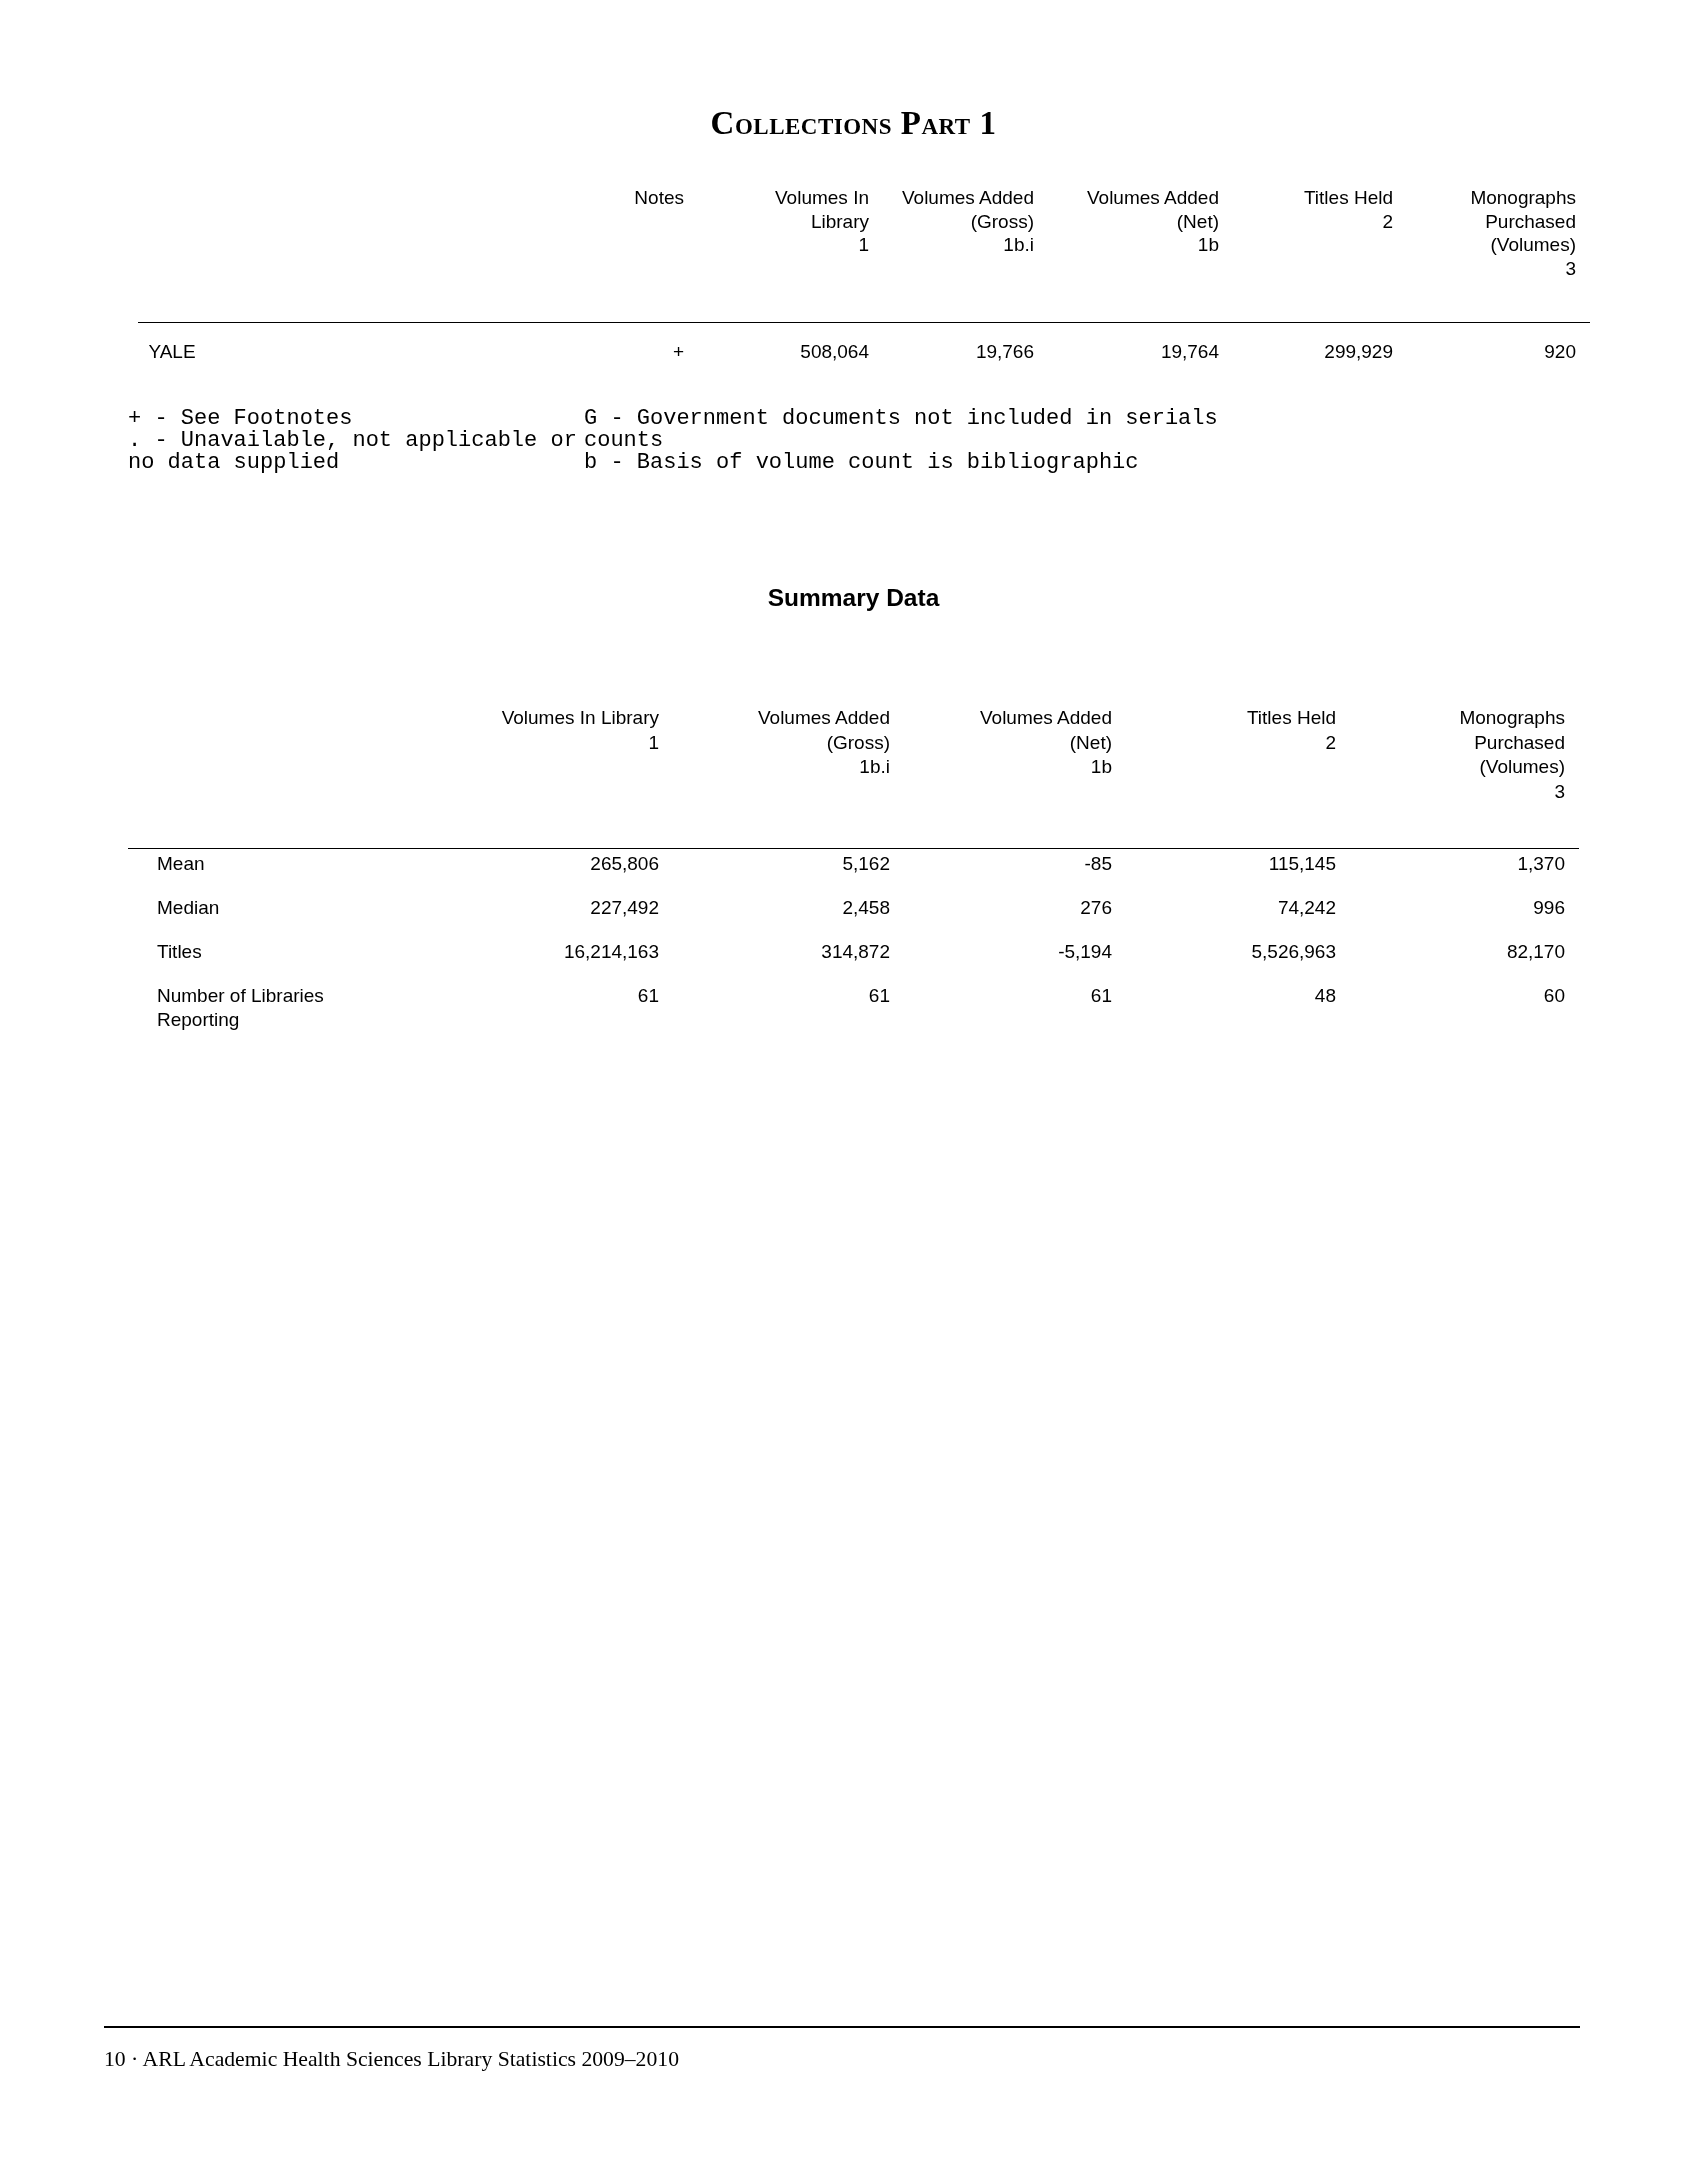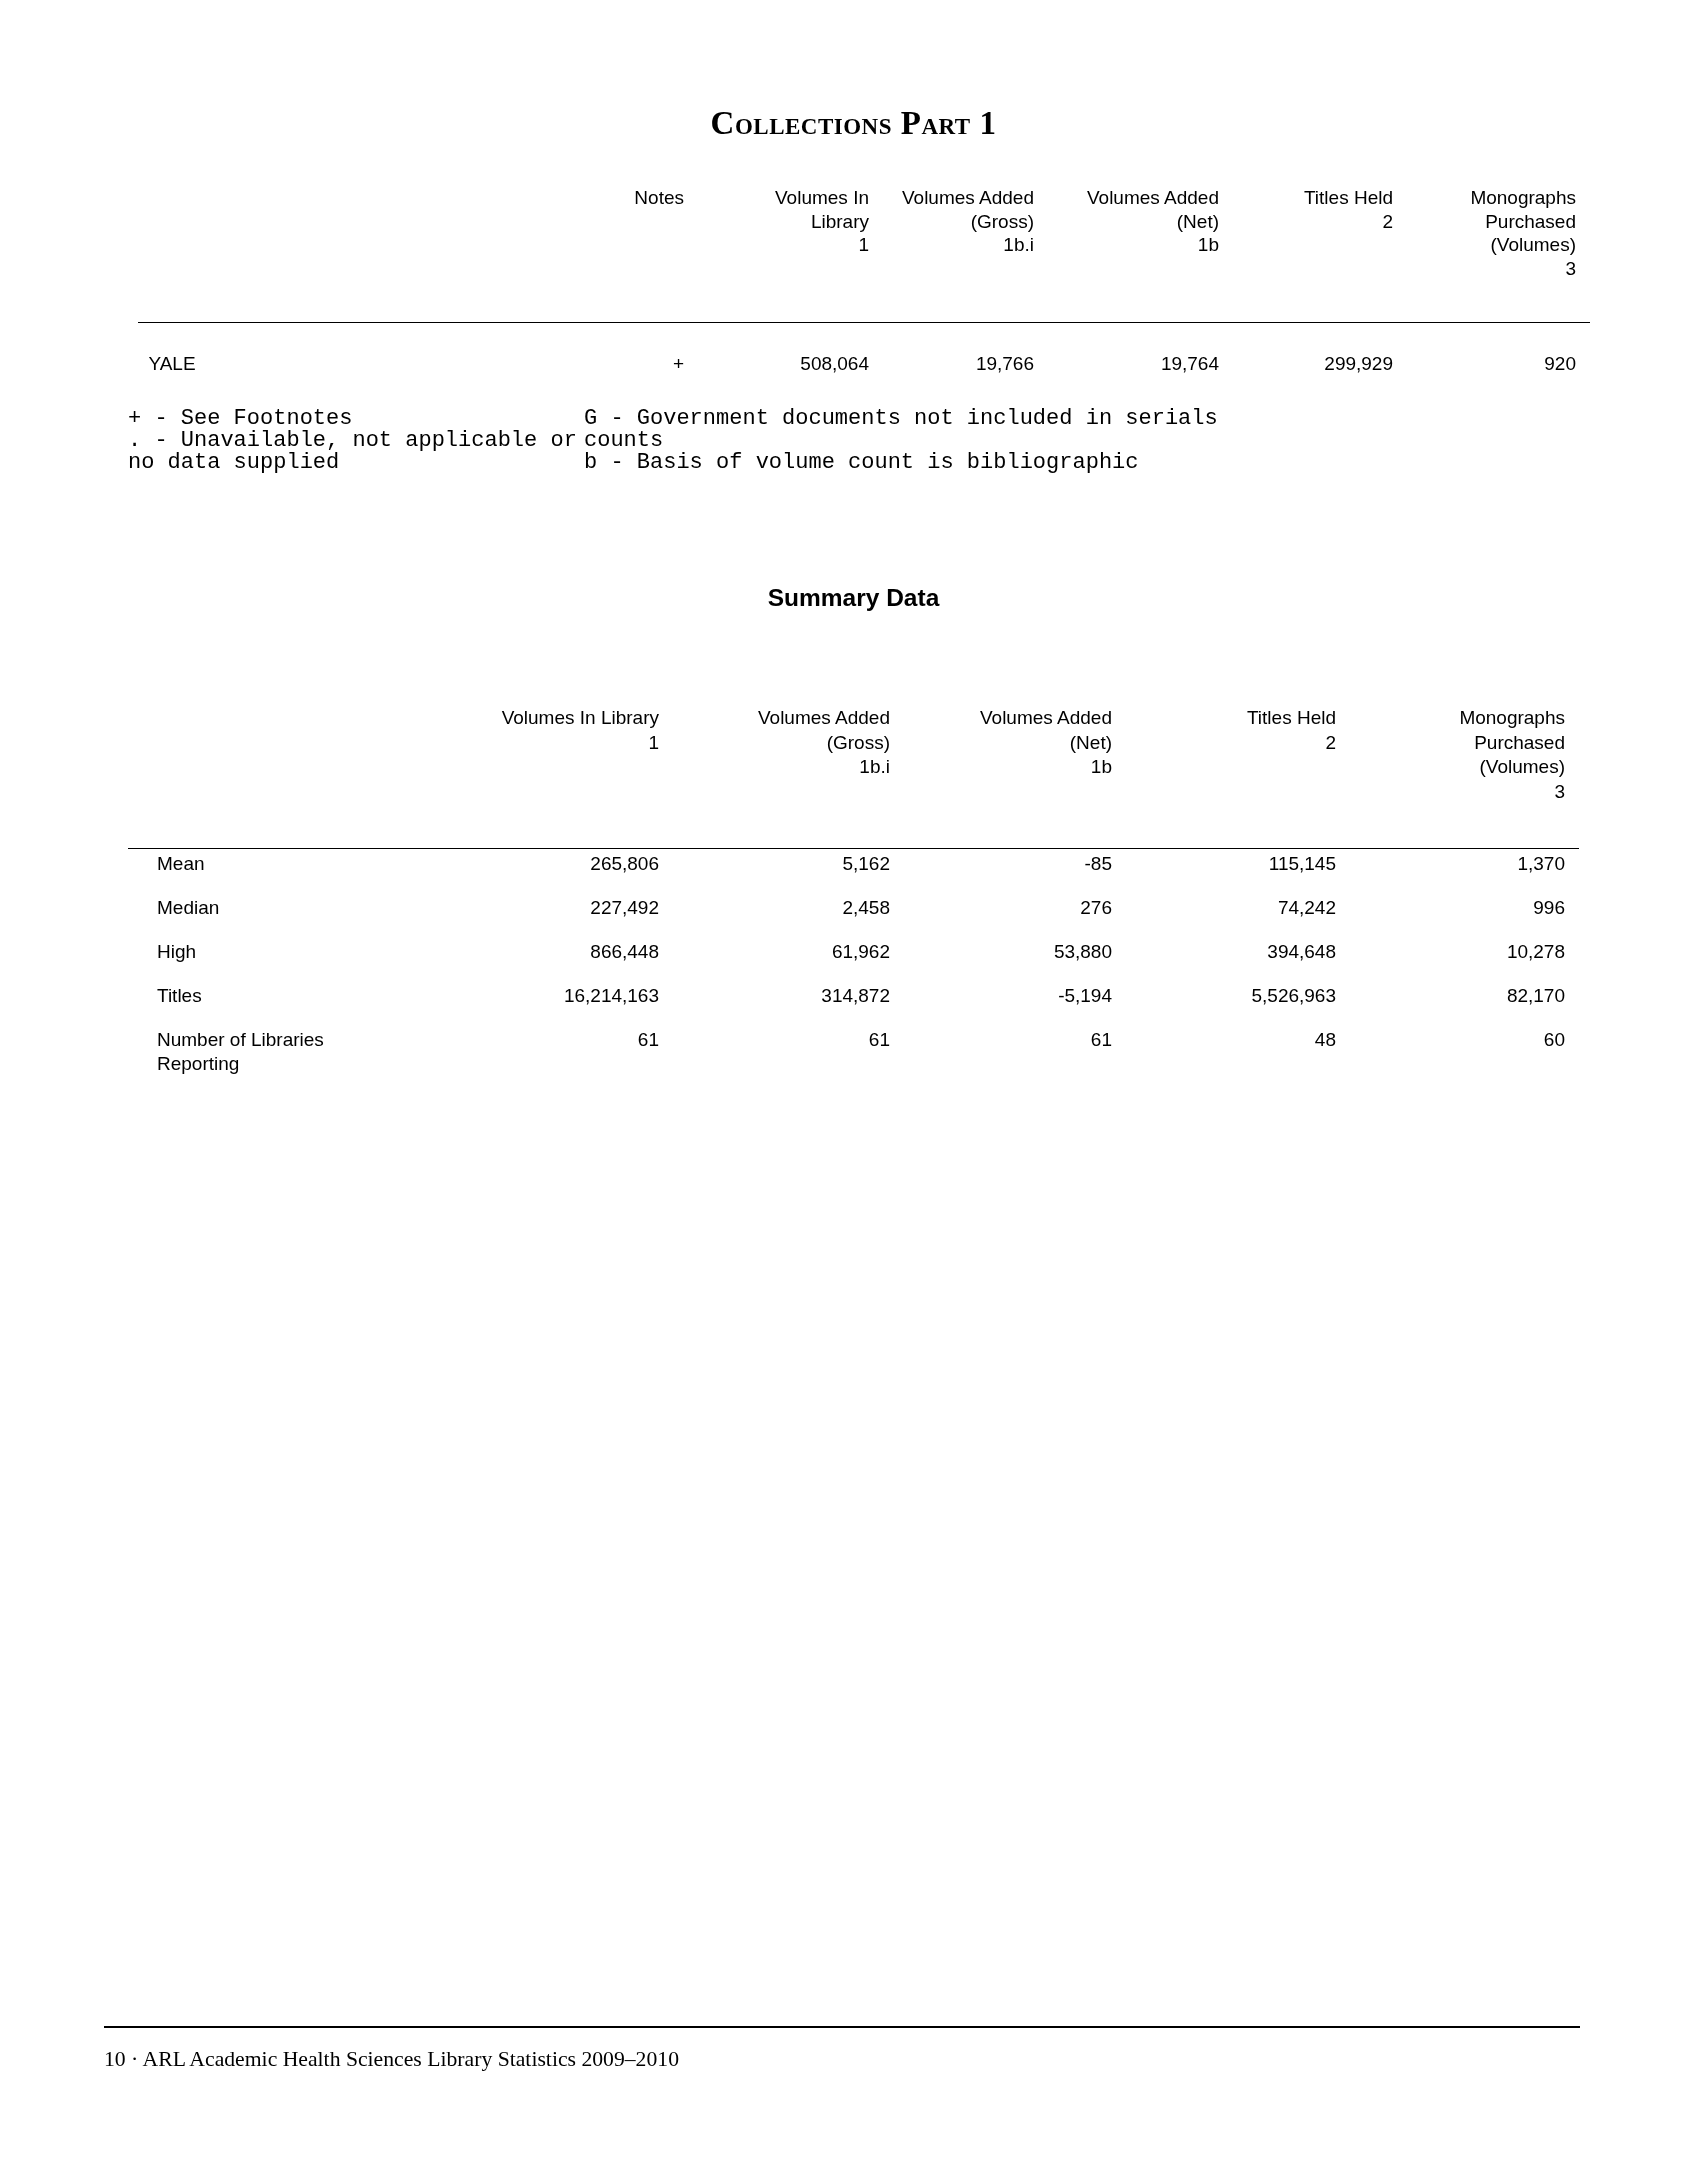--- a/index.html
+++ b/index.html
@@ -39,21 +39,21 @@
   }
   .collections thead th {
     text-align: right;
     vertical-align: top;
     line-height: 23.5px;
     padding: 0 0 42px 0;
     border-bottom: 1.9px solid #000;
   }
   .collections thead th.lib-head { text-align: left; }
   .collections tbody td {
-    padding-top: 30px;
+    padding-top: 18px;
     vertical-align: top;
     text-align: right;
   }
   .collections tbody td.lib {
     text-align: left;
     padding-left: 10.4px;
     font-size: 19px;
   }
   .collections th:last-child, .collections td:last-child { padding-right: 14px; }
 
@@ -221,28 +221,20 @@
       </tr>
       <tr>
         <td class="lab ws">Median</td>
         <td class="num">227,492</td>
         <td class="num">2,458</td>
         <td class="num">276</td>
         <td class="num">74,242</td>
         <td class="num">996</td>
       </tr>
       <tr>
-        <td class="lab ws">High</td>
-        <td class="num">866,448</td>
-        <td class="num">61,962</td>
-        <td class="num">53,880</td>
-        <td class="num">394,648</td>
-        <td class="num">10,278</td>
-      </tr>
-      <tr>
         <td class="lab ws">Titles</td>
         <td class="num">16,214,163</td>
         <td class="num">314,872</td>
         <td class="num">-5,194</td>
         <td class="num">5,526,963</td>
         <td class="num">82,170</td>
       </tr>
       <tr>
         <td class="lab ws">Number of Libraries
 Reporting</td>

